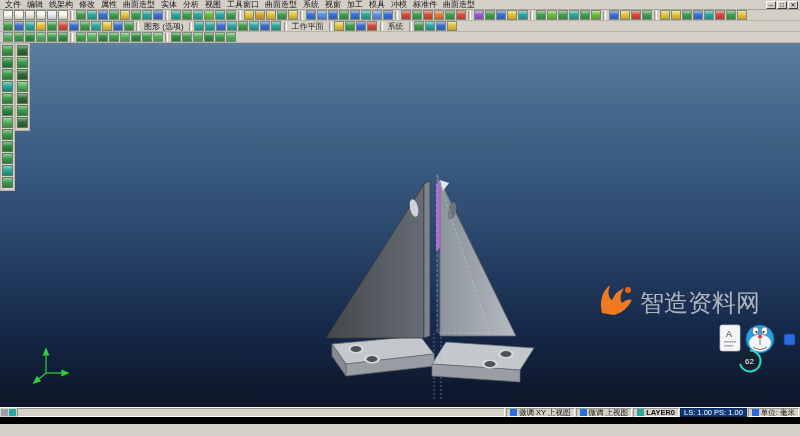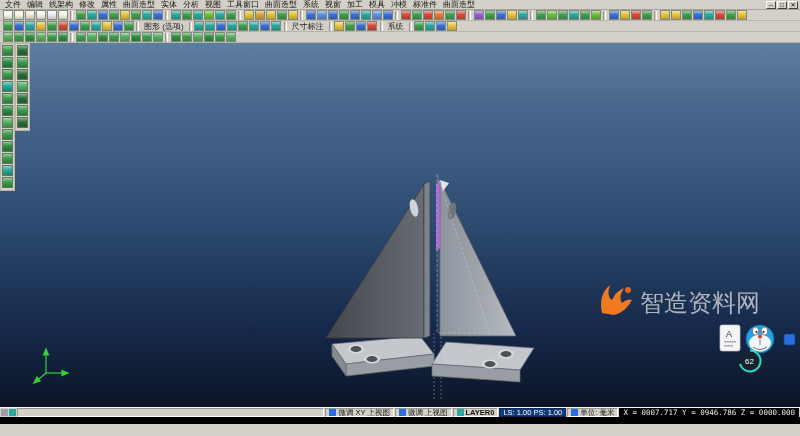--- a/index.html
+++ b/index.html
@@ -193,21 +193,21 @@
       <span class="tb-sep"></span>
       <span class="tb-icon" style="background-color: rgb(42, 168, 160);"></span>
       <span class="tb-icon" style="background-color: rgb(42, 168, 160);"></span>
       <span class="tb-icon" style="background-color: rgb(58, 111, 216);"></span>
       <span class="tb-icon" style="background-color: rgb(42, 168, 160);"></span>
       <span class="tb-icon" style="background-color: rgb(63, 158, 77);"></span>
       <span class="tb-icon" style="background-color: rgb(42, 168, 160);"></span>
       <span class="tb-icon" style="background-color: rgb(58, 111, 216);"></span>
       <span class="tb-icon" style="background-color: rgb(42, 168, 160);"></span>
       <span class="tb-sep"></span>
-      <span class="tb-label">尺寸标注</span>
+      <span class="tb-label">工作平面</span>
       <span class="tb-sep"></span>
       <span class="tb-icon" style="background-color: rgb(232, 195, 58);"></span>
       <span class="tb-icon" style="background-color: rgb(63, 158, 77);"></span>
       <span class="tb-icon" style="background-color: rgb(58, 111, 216);"></span>
       <span class="tb-icon" style="background-color: rgb(216, 74, 58);"></span>
       <span class="tb-sep"></span>
       <span class="tb-label">系统</span>
       <span class="tb-sep"></span>
       <span class="tb-icon" style="background-color: rgb(63, 158, 77);"></span>
       <span class="tb-icon" style="background-color: rgb(42, 168, 160);"></span>
@@ -378,19 +378,16 @@
       <span class="mini teal"></span>
       <span>LAYER0</span>
     </div>
     <div class="seg dark">
       <span>LS: 1.00 PS: 1.00</span>
     </div>
     <div class="seg">
       <span class="mini blue"></span>
       <span>单位: 毫米</span>
     </div>
-    <div class="seg black">
-      <span>X = 0007.717 Y = 0946.786 Z = 0000.000</span>
-    </div>
   </div>
 
   <div class="bottom-strip"></div>
 </div>
 
 </body></html>

